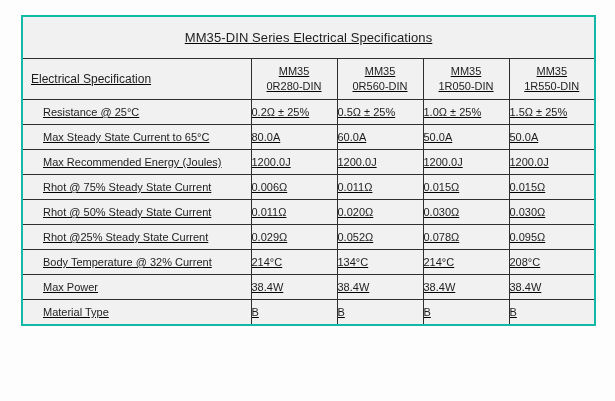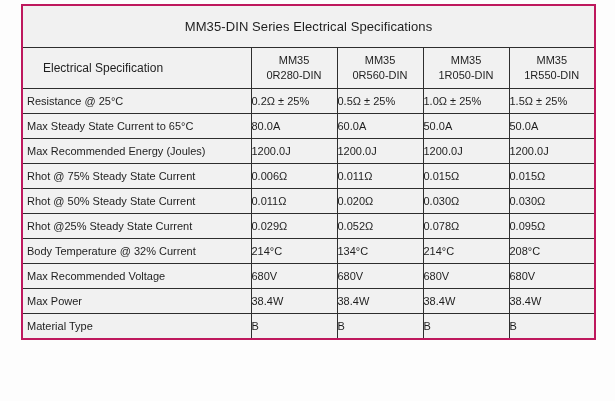--- a/index.html
+++ b/index.html
@@ -11,25 +11,26 @@
     position: relative;
     width: 615px;
     height: 401px;
     background: #fdfdfd;
     overflow: hidden;
     font-family: "Liberation Sans", sans-serif;
   }
   table.spec-table {
     position: absolute;
     left: 21px;
-    top: 4px;
+    top: 15px;
     width: 573px;
     border-collapse: collapse;
     table-layout: fixed;
-    border: 2px solid #be185d;
+    border: 2px solid #14b8a6;
+    text-decoration: underline;
   }
   .spec-table th, .spec-table td {
     border: 1px solid #2e2e2e;
     background: #f1f1f1;
     color: #1e1e1e;
     font-weight: normal;
     vertical-align: middle;
     padding: 0;
     overflow: hidden;
     white-space: nowrap;
@@ -41,32 +42,32 @@
     letter-spacing: 0.1px;
   }
   .header-row th {
     height: 40px;
     font-size: 11px;
     text-align: center;
     line-height: 1.35;
   }
   .header-row th.label-col {
     text-align: left;
-    padding-left: 20px;
+    padding-left: 8px;
     font-size: 12px;
   }
   .header-line { display: block; }
   tbody td {
     height: 24px;
     font-size: 11px;
     text-align: left;
   }
   tbody td.label {
     text-align: left;
-    padding-left: 4px;
+    padding-left: 20px;
   }
 </style>
 </head>
 <body>
 
 <div class="stage">
   <table class="spec-table">
     <colgroup>
       <col style="width:229px">
       <col style="width:86px">
@@ -142,27 +143,20 @@
         <td>0.095Ω</td>
       </tr>
       <tr>
         <td class="label">Body Temperature @ 32% Current</td>
         <td>214°C</td>
         <td>134°C</td>
         <td>214°C</td>
         <td>208°C</td>
       </tr>
       <tr>
-        <td class="label">Max Recommended Voltage</td>
-        <td>680V</td>
-        <td>680V</td>
-        <td>680V</td>
-        <td>680V</td>
-      </tr>
-      <tr>
         <td class="label">Max Power</td>
         <td>38.4W</td>
         <td>38.4W</td>
         <td>38.4W</td>
         <td>38.4W</td>
       </tr>
       <tr>
         <td class="label">Material Type</td>
         <td>B</td>
         <td>B</td>

